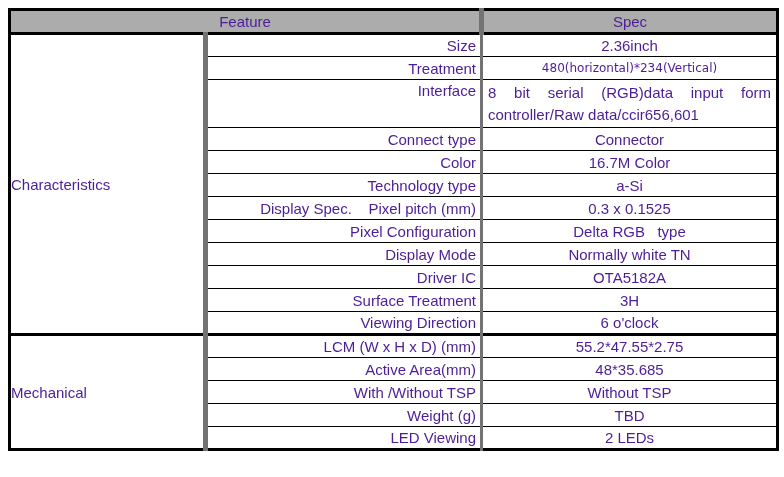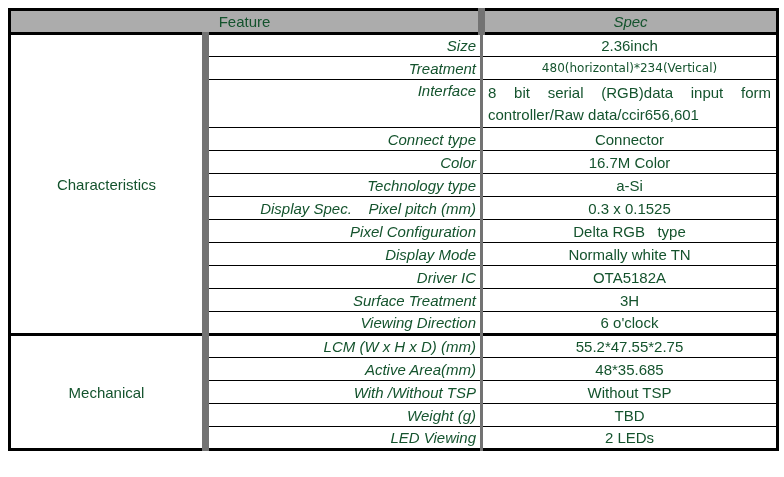--- a/index.html
+++ b/index.html
@@ -8,21 +8,21 @@
     background: #ffffff;
     width: 784px;
     height: 477px;
     overflow: hidden;
   }
   .page {
     position: relative;
     width: 784px;
     height: 417px;
     font-family: "Liberation Sans", sans-serif;
-    color: #14532d;
+    color: #4c1d95;
   }
   table.spec-table {
     position: absolute;
     left: 8px;
     top: 8px;
     width: 768px;
     border-collapse: collapse;
     table-layout: fixed;
     border: 3px solid #000000;
     font-size: 15px;
@@ -43,28 +43,27 @@
 
   
   tr.hdr td {
     background: #acacac;
     border-bottom: 3px solid #000000;
     text-align: center;
     font-size: 15px;
   }
 
   
-  td.feature-cell, td.hdr-spec { border-left: 7px solid #737373; font-style: italic; }
+  td.feature-cell, td.hdr-spec { border-left: 5px solid #737373; }
   td.spec-cell { border-left: 3px solid #737373; }
 
   
   tr.section-start td { border-top: 3px solid #000000; }
 
   td.group-cell {
-    text-align: center;
     border-right: 3px solid #000000;
   }
   td.feature-cell {
     text-align: right;
     padding-left: 6px;
     padding-right: 4px;
     white-space: pre-wrap;
   }
   td.spec-cell {
     text-align: center;

